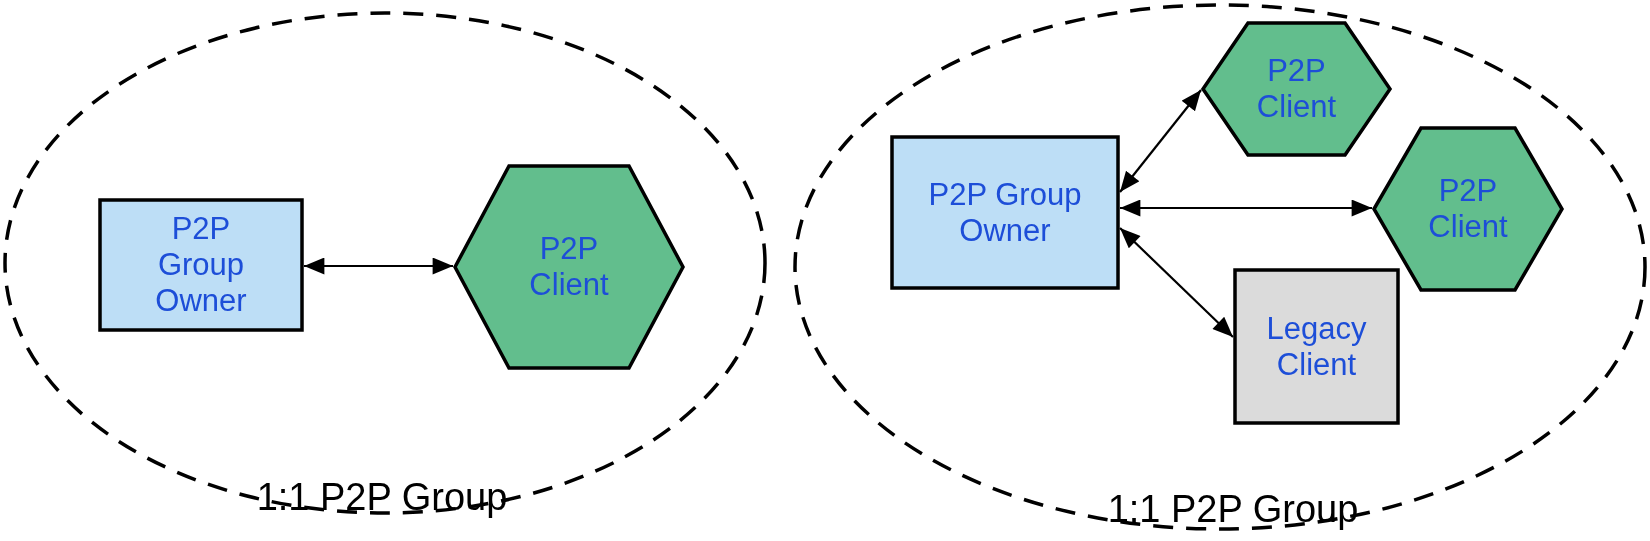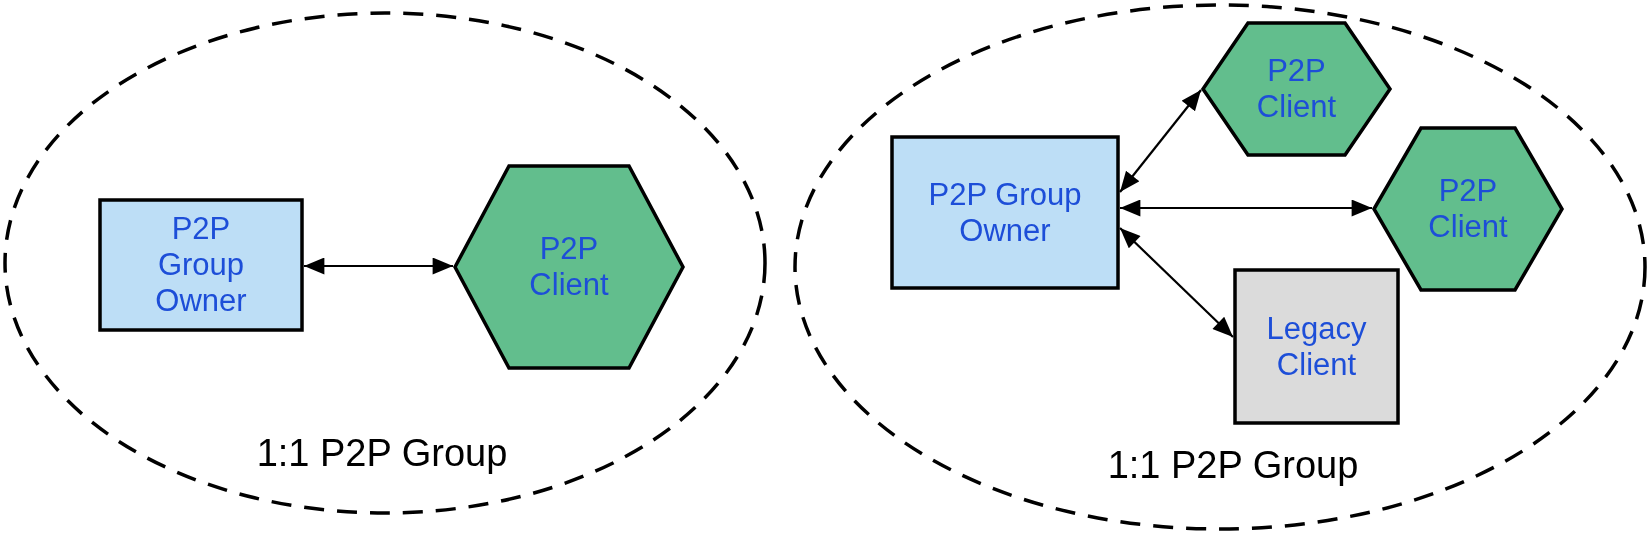--- a/index.html
+++ b/index.html
@@ -27,20 +27,21 @@
   .caption-label {
     position: absolute;
     display: flex;
     align-items: center;
     justify-content: center;
     text-align: center;
     font-size: 38px;
     line-height: 44px;
     color: #000000;
     pointer-events: none;
+    margin-top: 44px;
   }
 </style>
 </head>
 <body>
 
 <div class="stage">
 
   <svg width="1650" height="541" viewBox="0 0 1650 541">
     <defs>
       <marker id="arrowhead" viewBox="0 0 12 10" refX="12" refY="5" markerWidth="21" markerHeight="17" markerUnits="userSpaceOnUse" orient="auto-start-reverse">

